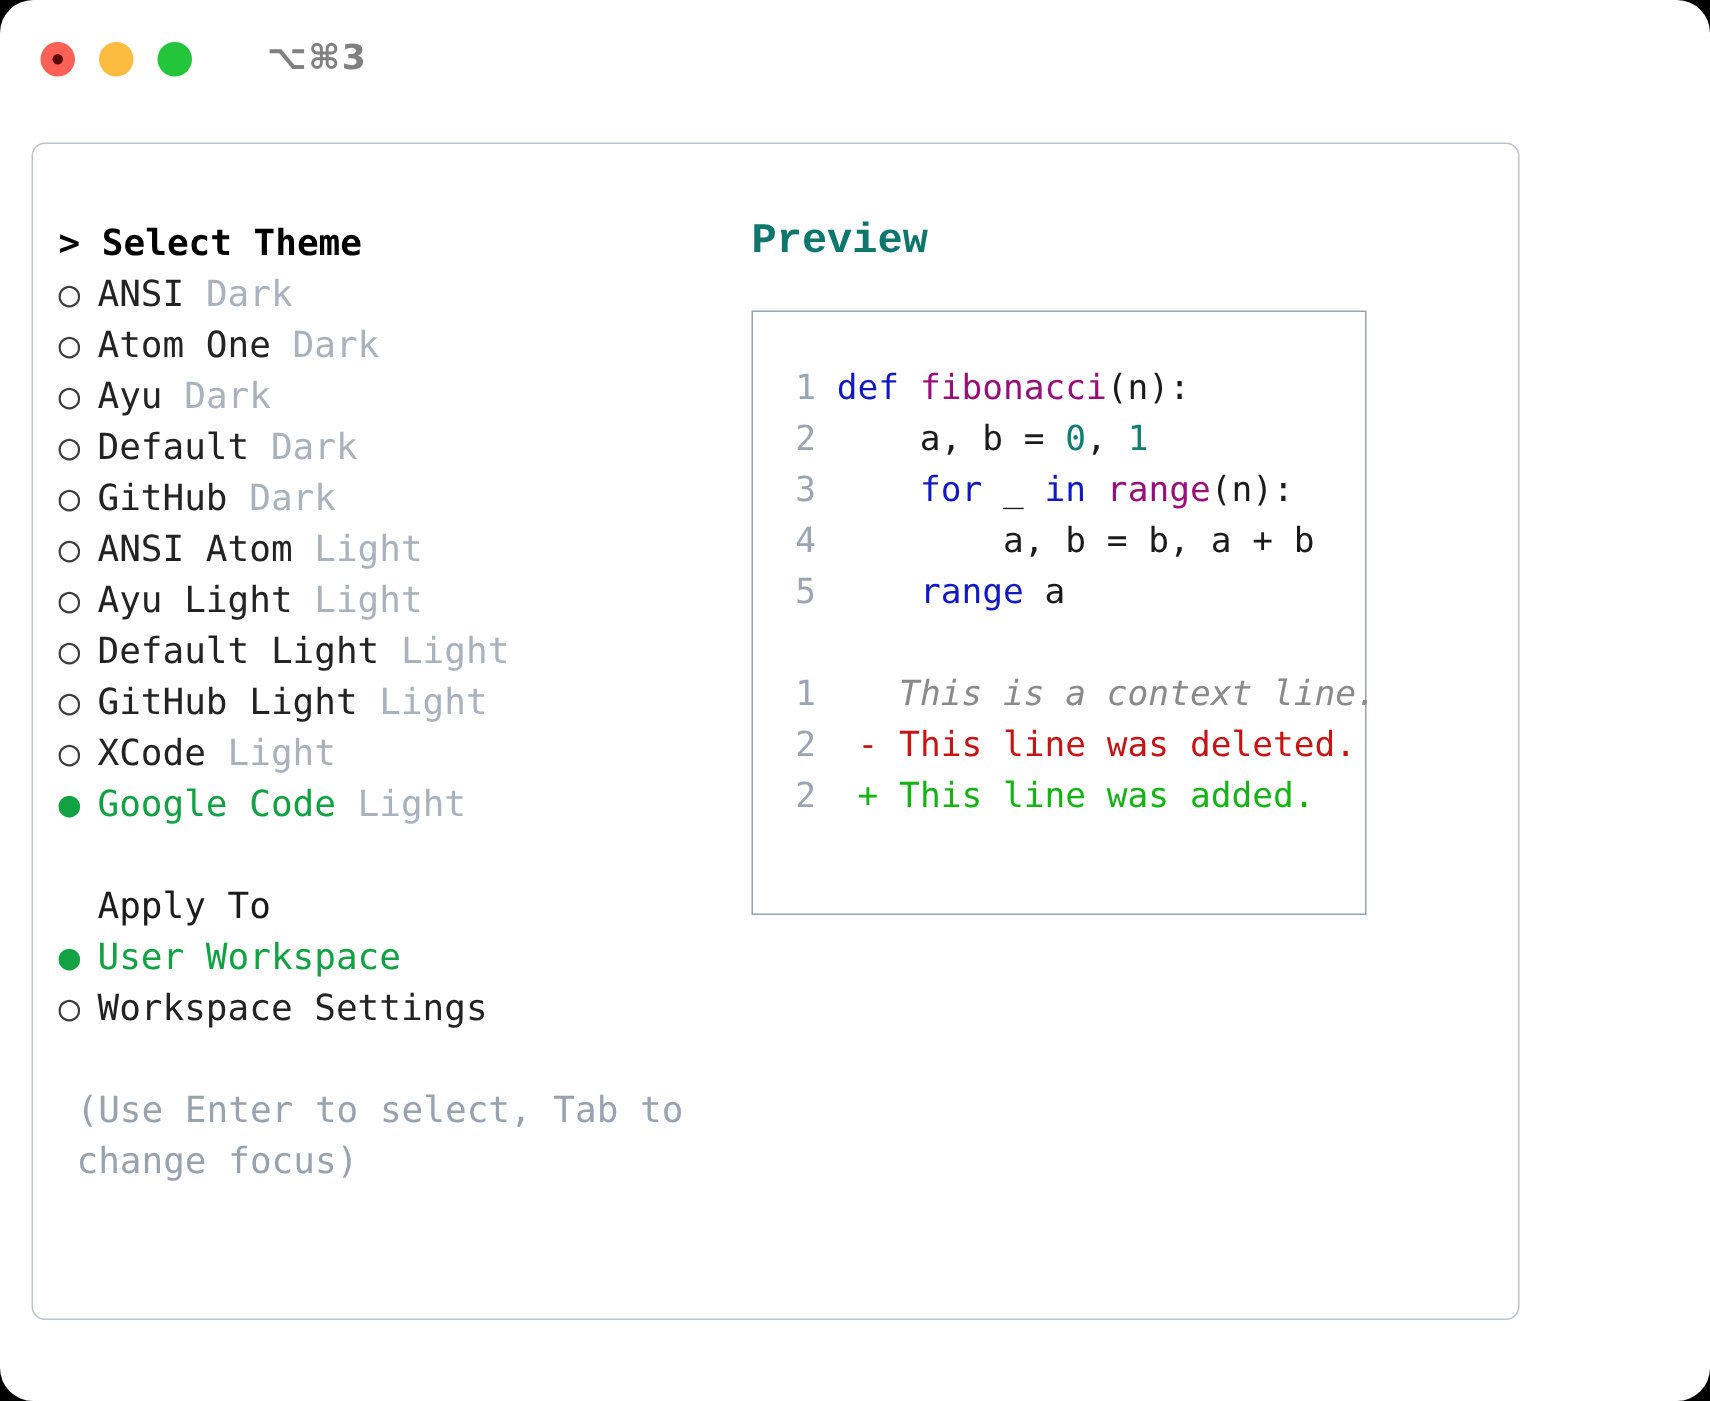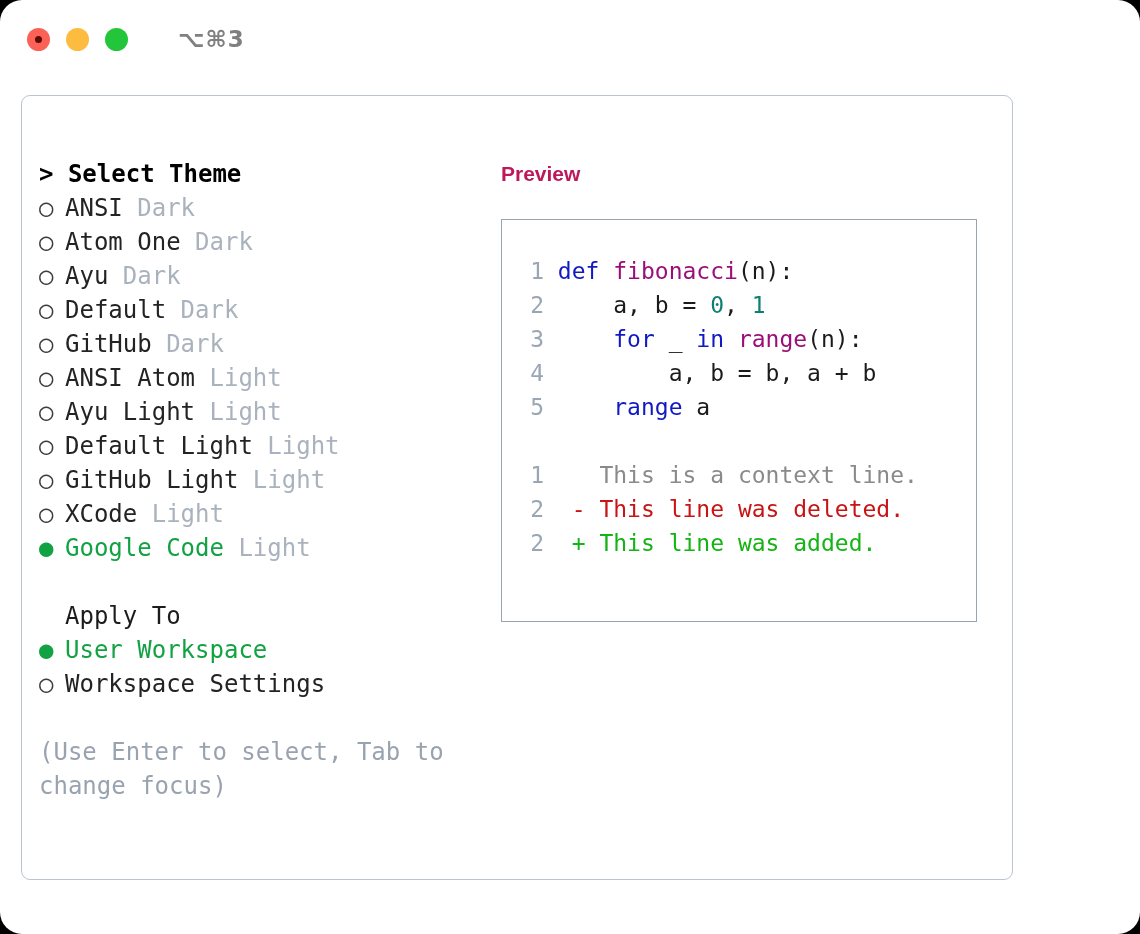--- a/index.html
+++ b/index.html
@@ -77,21 +77,21 @@
     width: 992px;
     height: 785px;
     box-sizing: border-box;
     border: 1.6px solid #bcc4cf;
     border-radius: 9px;
     background: #ffffff;
   }
 
   .frame-inner {
     position: absolute;
-    left: 0; top: 12px;
+    left: 0; top: 0;
     width: 100%; height: 100%;
   }
 
   
   .left-col {
     position: absolute;
     left: 17px;
     top: 49px;
     width: 440px;
   }
@@ -123,41 +123,42 @@
   .opt-tag.on      { color: #a9b2bd; }
 
   .group-label {
     color: #1c1c1c;
   }
 
   .spacer-line { height: 34px; }
 
   .hint {
     color: #99a3b0;
+    margin-left: 12px;
   }
 
   
   .right-col {
     position: absolute;
     left: 479px;
     top: 49px;
     width: 490px;
   }
   .preview-title {
-    font-family: Liberation Sans, sans-serif;
-    font-size: 21px;
+    font-family: Liberation Mono, monospace;
+    font-size: 28px;
     line-height: 34px;
     font-weight: bold;
-    color: #be185d;
+    color: #0f766e;
     white-space: pre;
   }
 
   .preview-box {
     margin-top: 28px;
-    width: 476px;
+    width: 410px;
     height: 403px;
     box-sizing: border-box;
     border: 1.8px solid #98a3b3;
     background: #ffffff;
     padding: 34px 0 0 0;
   }
 
   .code-line {
     font-family: "DejaVu Sans Mono", monospace;
     font-size: 23px;
@@ -171,21 +172,21 @@
     text-align: right;
     color: #9aa6b4;
   }
 
   .tk-kw   { color: #1019c4; }
   .tk-fn   { color: #9b0d78; }
   .tk-num  { color: #0e7f72; }
   .tk-plain{ color: #1b1b1b; }
 
   .diff-gap { height: 34px; }
-  .diff-ctx { color: #8a8a8a; }
+  .diff-ctx { color: #8a8a8a; font-style: italic; }
   .diff-del { color: #c81414; }
   .diff-add { color: #14b414; }
 
 </style>
 </head>
 <body>
 
 <div class="page">
 
   <div class="titlebar">

